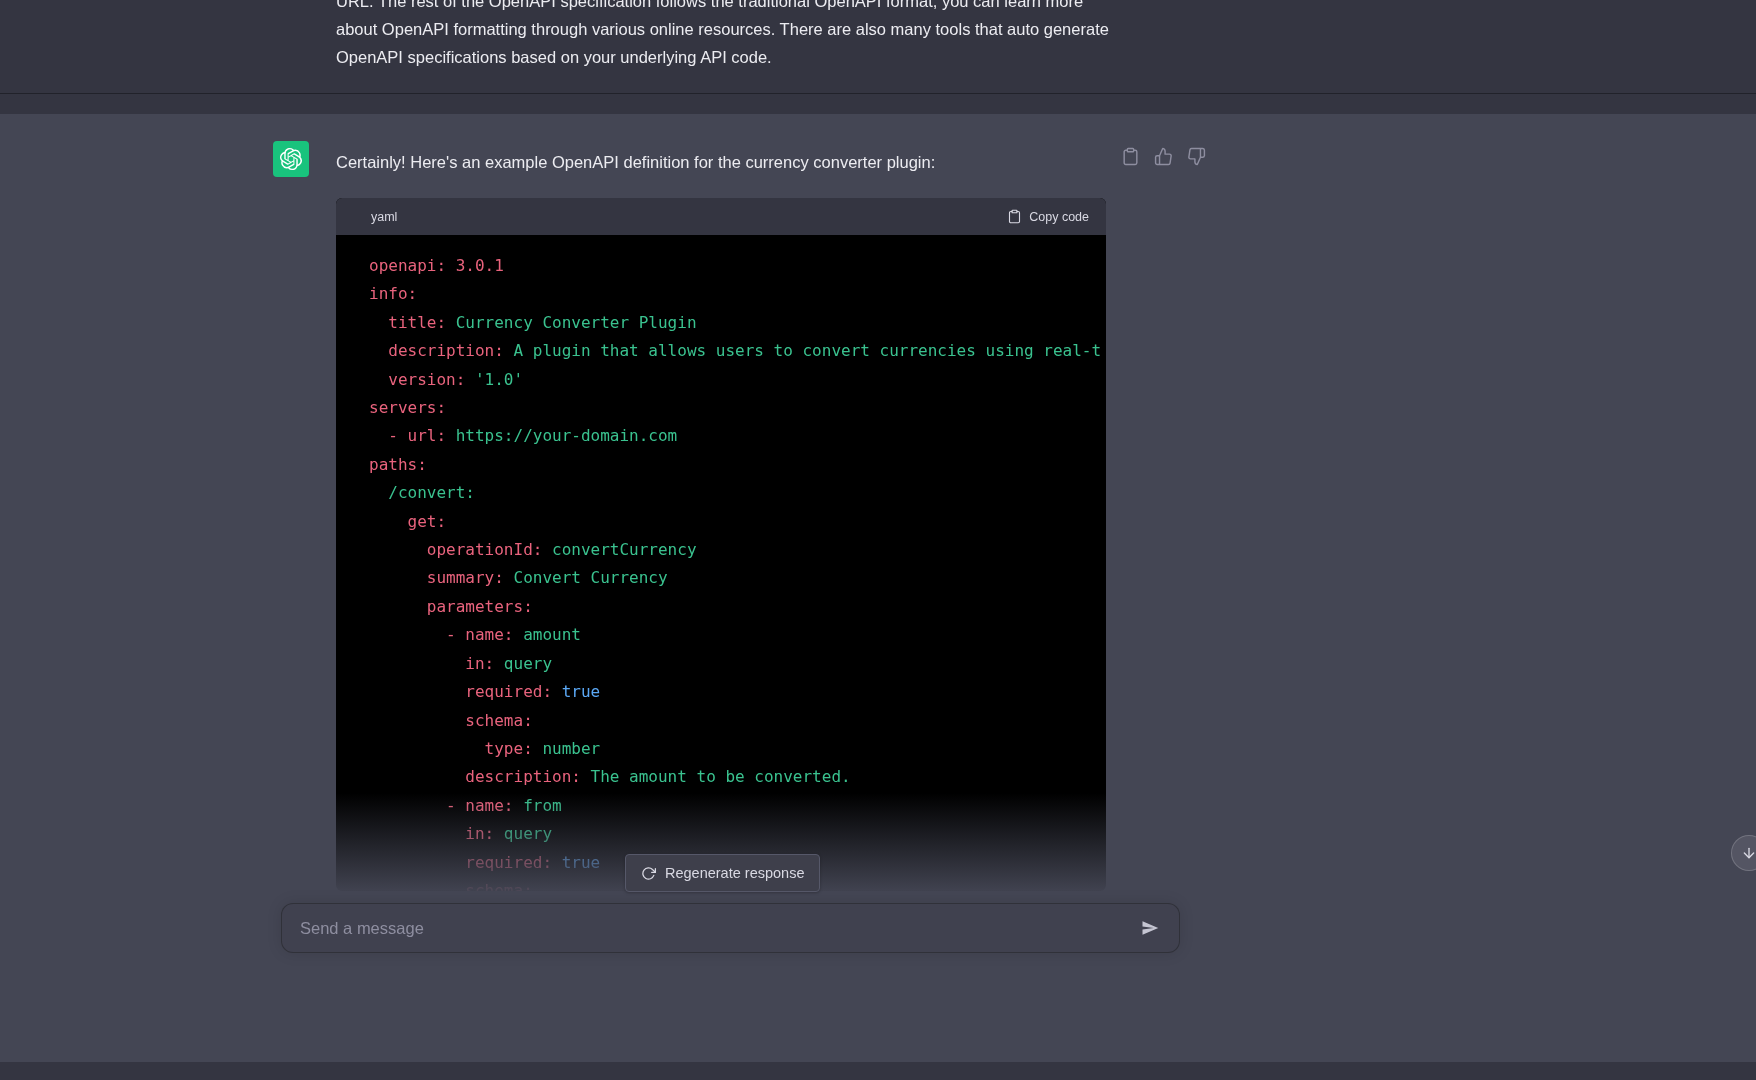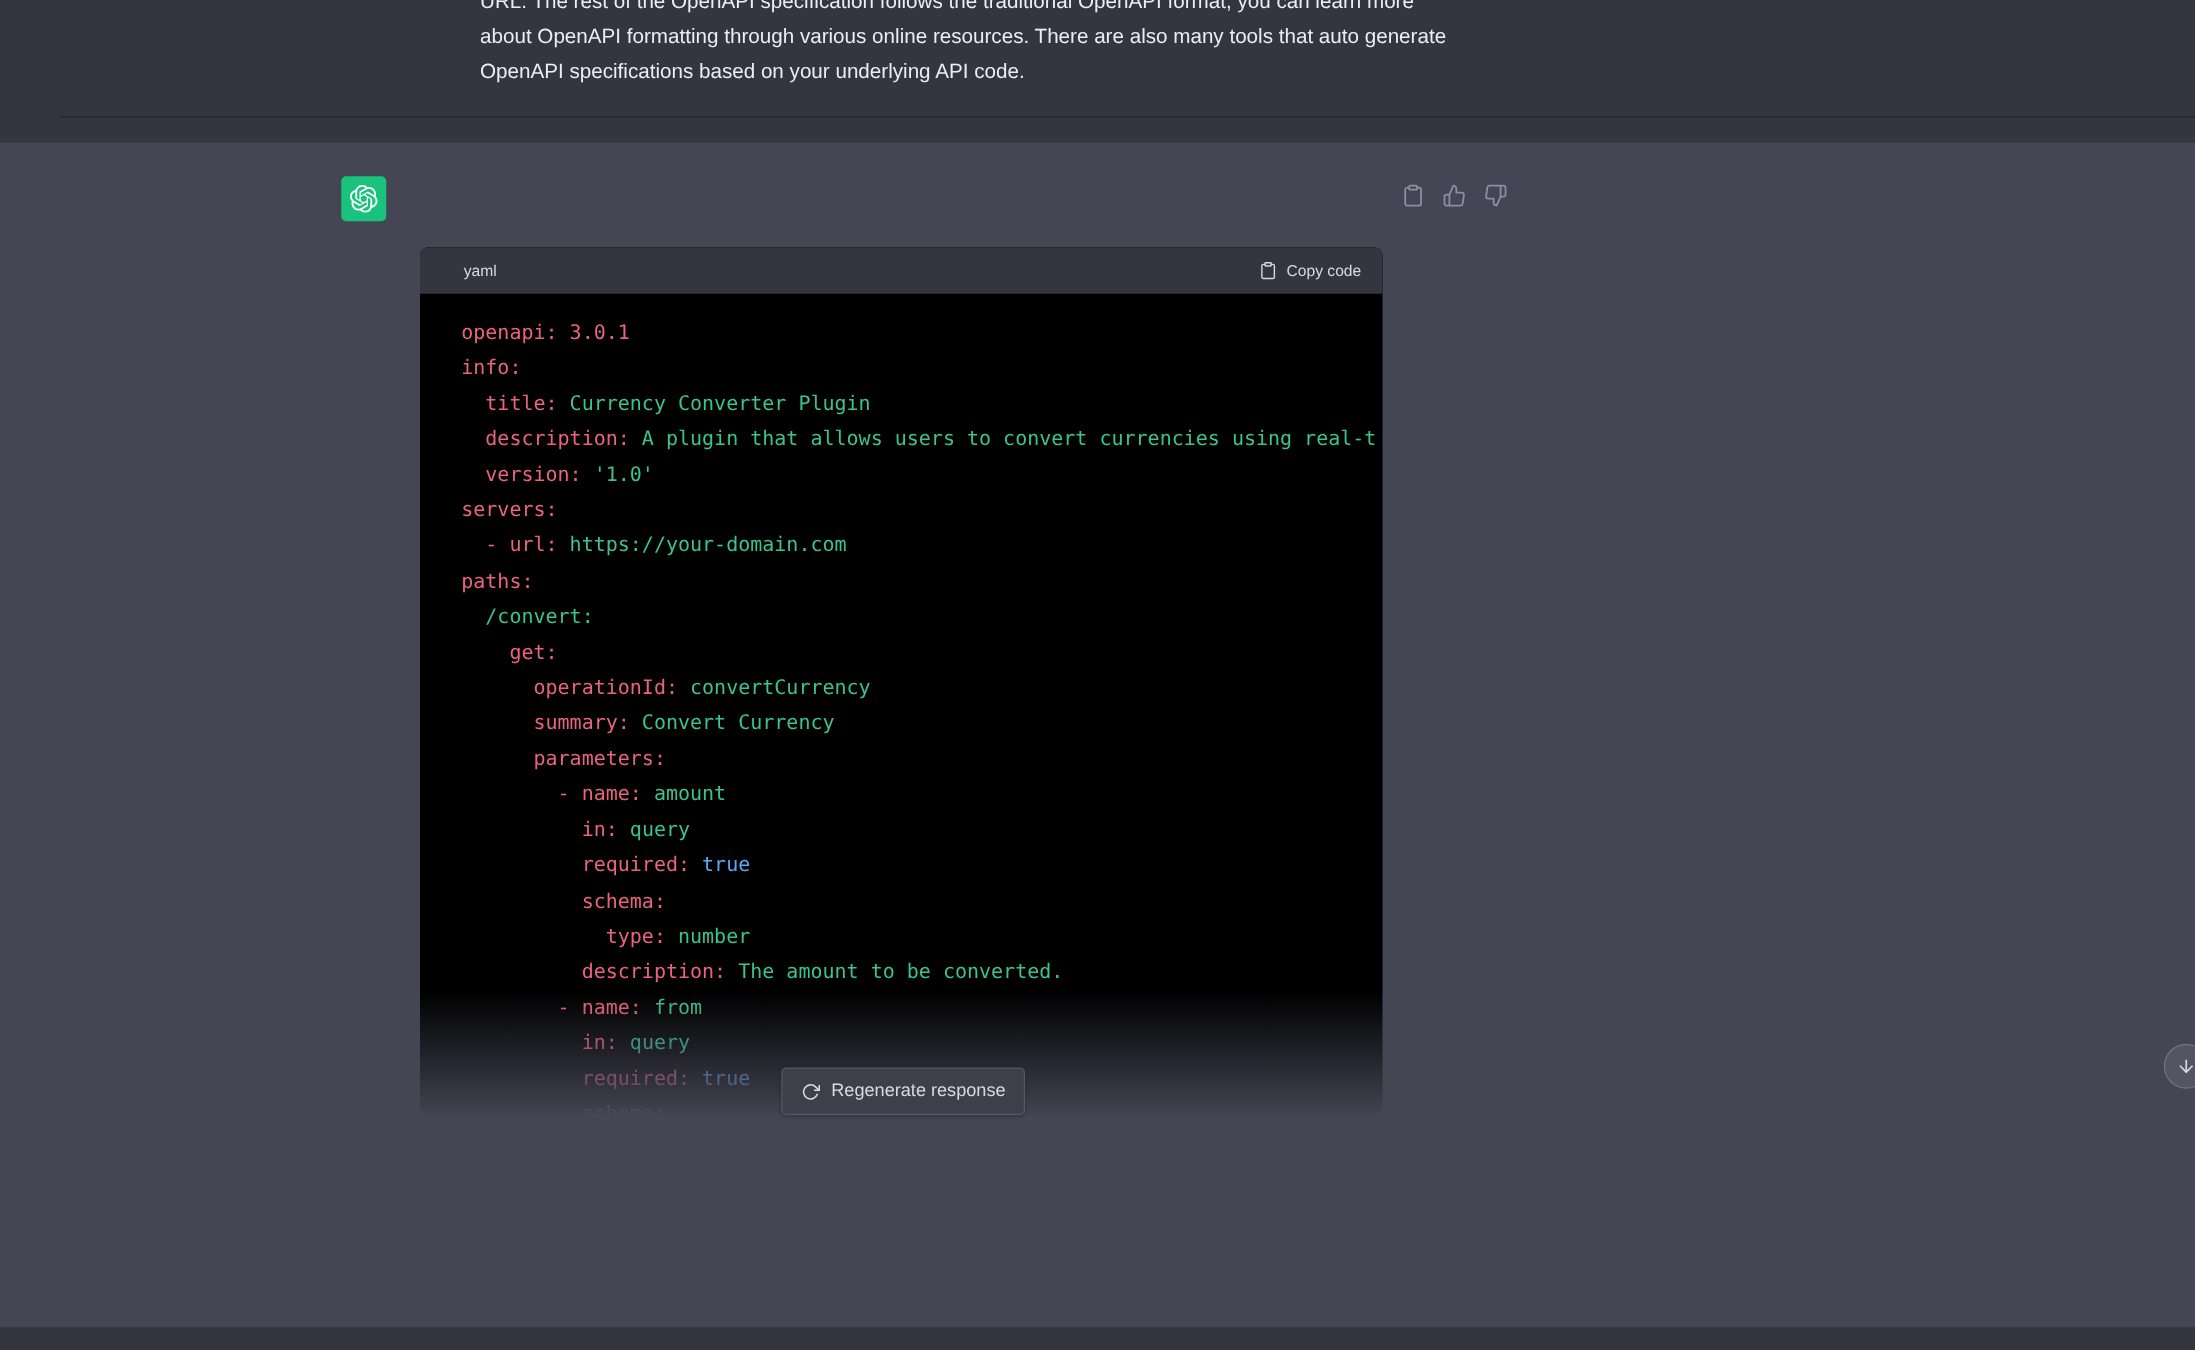--- a/index.html
+++ b/index.html
@@ -2,21 +2,21 @@
 <html style="--bg-main: #343541; --bg-assistant: #444654; --bg-code: #000000; --bg-code-header: #343541; --bg-input: #40414f; --accent-avatar: #19c37d; --text-primary: #ececf1; --text-muted: #8e8ea0; --tok-key: #e9637d; --tok-str: #3ac28f; --tok-bool: #5ba8f5; --tok-num: #e9637d;"><head>
 <meta charset="utf-8">
 <style>
   * { margin:0; padding:0; box-sizing:border-box; }
   html,body { width:1756px; height:1080px; overflow:hidden; }
   body { font-family:"Liberation Sans", sans-serif; background:var(--bg-main,#343541); }
   .stage { position:relative; width:1756px; height:1080px; overflow:hidden; background:var(--bg-main,#343541); }
 
   
   .user-row { position:absolute; top:0; left:0; right:0; height:94px; background:var(--bg-main,#343541);
-              border-bottom:1px solid rgba(0,0,0,0.35); overflow:hidden;margin-left:48px; }
+              border-bottom:1px solid rgba(0,0,0,0.35); overflow:hidden; }
   .user-text { position:absolute; left:336px; top:-13px; width:778px; color:var(--text-primary,#ececf1);
                font-size:16.5px; line-height:28px; }
 
   
   .assistant-row { position:absolute; top:114px; left:0; right:0; height:948px; background:var(--bg-assistant,#444654); }
   .avatar { position:absolute; left:273px; top:27px; width:36px; height:36px; border-radius:4px;
             background:var(--accent-avatar,#19c37d); display:flex; align-items:center; justify-content:center; }
   .avatar svg { width:24px; height:24px; fill:#ffffff; }
   .intro { position:absolute; left:336px; top:35px; width:700px; color:var(--text-primary,#ececf1);
            font-size:16.5px; line-height:26px; }
@@ -87,20 +87,21 @@
   </div>
 
   <div class="assistant-row">
 
     <div class="avatar">
       <svg viewBox="-1 -1 26 26" aria-hidden="true">
         <path d="M22.2819 9.8211a5.9847 5.9847 0 0 0-.5157-4.9108 6.0462 6.0462 0 0 0-6.5098-2.9A6.0651 6.0651 0 0 0 4.9807 4.1818a5.9847 5.9847 0 0 0-3.9977 2.9 6.0462 6.0462 0 0 0 .7427 7.0966 5.98 5.98 0 0 0 .511 4.9107 6.051 6.051 0 0 0 6.5146 2.9001A5.9847 5.9847 0 0 0 13.2599 24a6.0557 6.0557 0 0 0 5.7718-4.2058 5.9894 5.9894 0 0 0 3.9977-2.9001 6.0557 6.0557 0 0 0-.7475-7.073zM13.2599 22.4301a4.4755 4.4755 0 0 1-2.8764-1.04l.1419-.0804 4.7783-2.7582a.7948.7948 0 0 0 .3927-.6813v-6.7369l2.02 1.1686a.071.071 0 0 1 .038.0615v5.5826a4.504 4.504 0 0 1-4.4945 4.4944zm-9.6607-4.1254a4.4708 4.4708 0 0 1-.5346-3.0137l.142.0852 4.783 2.7582a.7712.7712 0 0 0 .7806 0l5.8428-3.3685v2.3324a.0804.0804 0 0 1-.0332.0615L9.74 19.9502a4.4992 4.4992 0 0 1-6.1408-1.6464zM2.3408 7.8956a4.485 4.485 0 0 1 2.3655-1.9728V11.6a.7664.7664 0 0 0 .3879.6765l5.8144 3.3543-2.0201 1.1685a.0757.0757 0 0 1-.071 0l-4.8303-2.7865A4.504 4.504 0 0 1 2.3408 7.8956zm16.5963 3.8558L13.1038 8.364 15.1192 7.2a.0757.0757 0 0 1 .071 0l4.8303 2.7913a4.4944 4.4944 0 0 1-.6765 8.1042v-5.6772a.79.79 0 0 0-.407-.667zm2.0107-3.0231l-.142-.0852-4.7735-2.7818a.7759.7759 0 0 0-.7854 0L9.409 9.2297V6.8974a.0662.0662 0 0 1 .0284-.0615l4.8303-2.7866a4.4992 4.4992 0 0 1 6.6802 4.66zM8.3065 12.863l-2.02-1.1638a.0804.0804 0 0 1-.038-.0567V6.0742a4.4992 4.4992 0 0 1 7.3757-3.4537l-.142.0805L8.704 5.459a.7948.7948 0 0 0-.3927.6813zm1.0976-2.3654l2.602-1.4998 2.6069 1.4998v2.9994l-2.5974 1.4997-2.6067-1.4997Z"></path>
       </svg>
     </div>
 
+    <div class="intro">Certainly! Here's an example OpenAPI definition for the currency converter plugin:</div>
 
     <div class="msg-actions">
       <button class="icon-btn">
         <svg viewBox="0 0 24 24">
           <path d="M16 4h2a2 2 0 0 1 2 2v14a2 2 0 0 1-2 2H6a2 2 0 0 1-2-2V6a2 2 0 0 1 2-2h2"></path>
           <rect x="8" y="2" width="8" height="4" rx="1" ry="1"></rect>
         </svg>
       </button>
       <button class="icon-btn">
         <svg viewBox="0 0 24 24">
@@ -133,20 +134,28 @@
   <div class="bottom-fade"></div>
 
   <button class="regen-btn">
     <svg viewBox="0 0 24 24">
       <polyline points="23 4 23 10 17 10"></polyline>
       <path d="M20.49 15a9 9 0 1 1-2.12-9.36L23 10"></path>
     </svg>
     <span>Regenerate response</span>
   </button>
 
+  <div class="composer">
+    <input type="text" placeholder="Send a message" style="">
+    <button class="send-btn">
+      <svg viewBox="0 0 24 24">
+        <path d="M2.01 21L23 12 2.01 3 2 10l15 2-15 2z"></path>
+      </svg>
+    </button>
+  </div>
 
   <button class="scroll-btn">
     <svg viewBox="0 0 24 24">
       <line x1="12" y1="5" x2="12" y2="19"></line>
       <polyline points="19 12 12 19 5 12"></polyline>
     </svg>
   </button>
 
   <div class="bottom-bar"></div>
 

